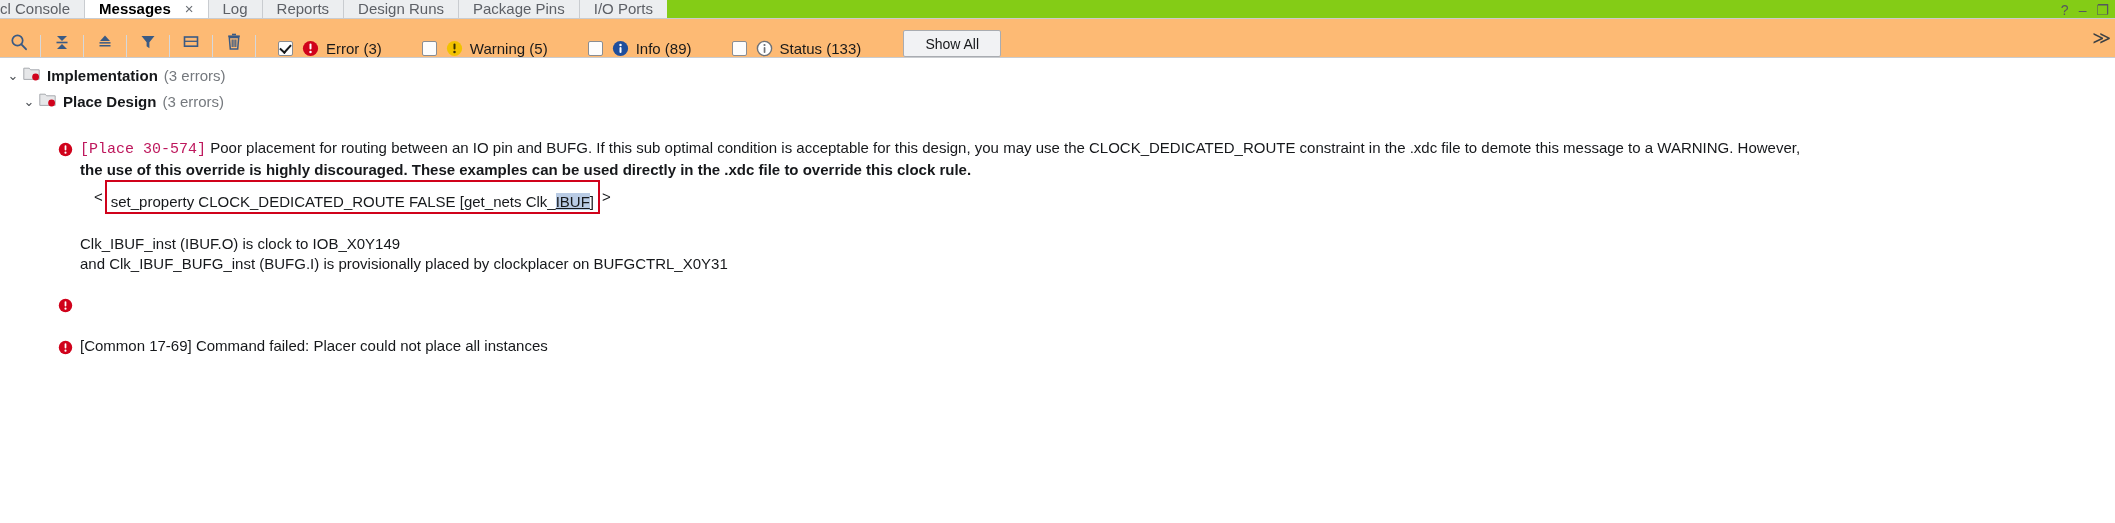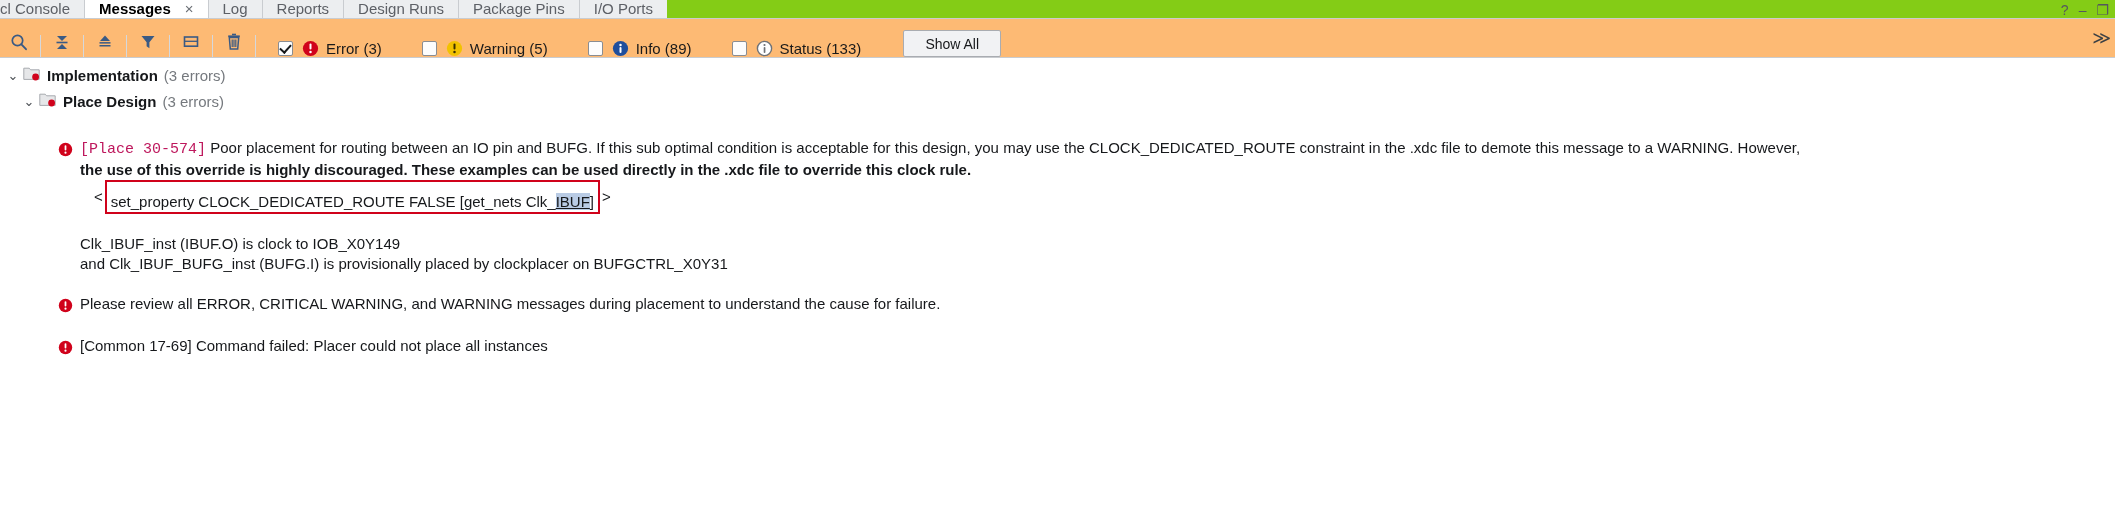--- a/index.html
+++ b/index.html
@@ -402,21 +402,20 @@
 
   <div class="msg">
     <div class="msg-bullet">
       <svg width="15" height="15" viewBox="0 0 17 17">
         <circle cx="8.5" cy="8.5" r="7.6" fill="#d0021b"></circle>
         <rect x="7.5" y="3.6" width="2" height="6" rx="1" fill="#ffffff"></rect>
         <circle cx="8.5" cy="12.1" r="1.25" fill="#ffffff"></circle>
       </svg>
     </div>
     <div class="msg-body">
-      <div class="msg-line">Please review all ERROR, CRITICAL WARNING, and WARNING messages during placement to understand the cause for failure.</div>
     </div>
   </div>
 
   <div class="spacer-line"></div>
 
   <div class="msg">
     <div class="msg-bullet">
       <svg width="15" height="15" viewBox="0 0 17 17">
         <circle cx="8.5" cy="8.5" r="7.6" fill="#d0021b"></circle>
         <rect x="7.5" y="3.6" width="2" height="6" rx="1" fill="#ffffff"></rect>

